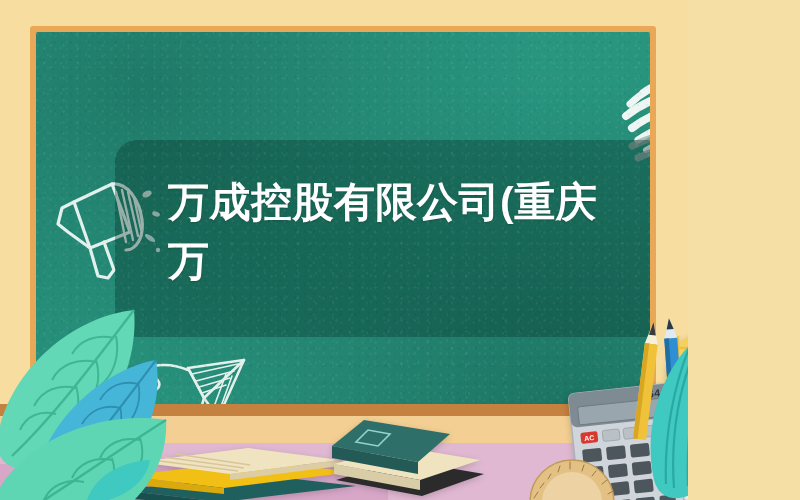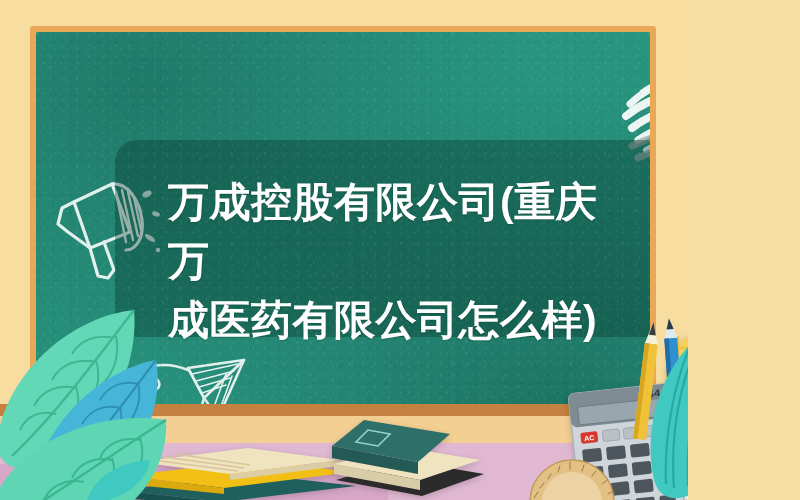--- a/index.html
+++ b/index.html
@@ -153,21 +153,20 @@
           <ellipse cx="50" cy="55" rx="11" ry="10"></ellipse>
           <circle cx="36" cy="36" r="6"></circle>
         </g>
       </svg>
     </div>
 
     <div class="title-panel" style="left:79px;top:108px;width:585px;height:197px;"></div>
 
     <div class="title" style="left:132px;top:141px;">
       <div>万成控股有限公司(重庆万</div>
-      <div>成医药有限公司怎么样)</div>
     </div>
 
     <div class="obj" style="left:610px;top:260px;">
       <svg width="60" height="180" viewBox="0 0 60 180" class="shadow-soft">
         <g transform="rotate(9 30 90)">
           <rect x="17" y="4" width="26" height="172" rx="4" fill="#d8ab6c" stroke="#b98947" stroke-width="1.2"></rect>
           <g stroke="#8d6533" stroke-width="1.2" stroke-linecap="round">
             <path d="M19 18 H31"></path>
               <path d="M19 27 H27"></path>
               <path d="M19 36 H31"></path>

